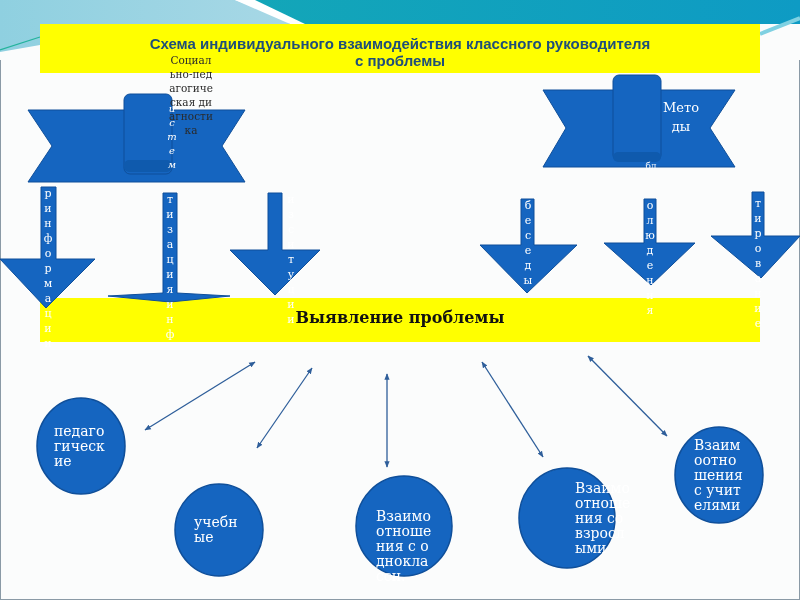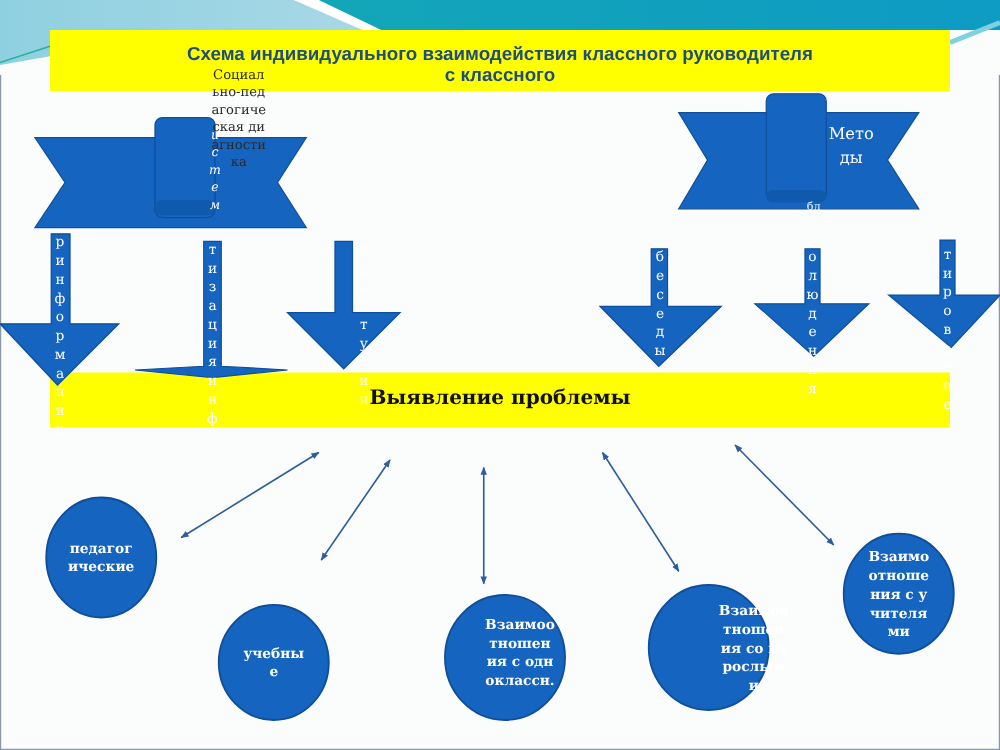--- a/index.html
+++ b/index.html
@@ -6,21 +6,21 @@
     body { width:800px; height:600px; position:relative; overflow:hidden; background:#fbfcfc; font-family:"Liberation Sans", sans-serif; }
     .frame { position:absolute; left:0; top:0; width:798px; height:598px; border:1px solid #8a9aa6; }
     .bg-top { position:absolute; left:0; top:0; width:800px; height:60px; }
     .title-box { position:absolute; left:40px; top:24px; width:720px; height:49px; background:#ffff00; }
     .title { position:absolute; left:40px; top:35px; width:720px; text-align:center; color:#1f4e79; font-size:15px; font-weight:bold; line-height:17px; font-family:"Liberation Sans", sans-serif; }
     .problems-band { position:absolute; left:40px; top:298px; width:720px; height:44px; background:#ffff00; }
     .problems-label { position:absolute; left:40px; top:308px; width:720px; text-align:center; font-family:"DejaVu Serif", serif; font-size:16px; font-weight:bold; color:#111; }
     svg.diagram { position:absolute; left:0; top:0; }
     .vtext { position:absolute; color:#fff; font-family:"DejaVu Serif", serif; font-size:11px; line-height:14.4px; text-align:center; word-break:break-all; }
     .ribbon-label { position:absolute; font-family:"DejaVu Serif", serif; text-align:center;margin-left:43px; }
-    .circle-text { position:absolute; color:#fff; font-family:"DejaVu Serif", serif; font-size:11px; line-height:15px; text-align:center; display:flex; align-items:center; justify-content:center;font-weight:bold; }
+    .circle-text { position:absolute; color:#fff; font-family:"DejaVu Serif", serif; font-size:14px; line-height:15px; text-align:left; display:flex; align-items:center; justify-content:center; }
   </style>
 </head>
 <body>
 
 <div class="frame"></div>
 
 <svg class="bg-top" width="800" height="60" viewBox="0 0 800 60">
   <defs>
     <linearGradient id="bgL" x1="0" y1="0" x2="1" y2="0">
       <stop offset="0" stop-color="#8fd0e0"></stop>
@@ -35,21 +35,21 @@
   <polygon points="0,0 235,0 300,24 40,24 40,45 0,52" fill="url(#bgL)"></polygon>
   <polygon points="250,0 800,0 800,24 760,24 290,24" fill="url(#bgR)"></polygon>
   <polygon points="235,0 255,0 305,24 290,24" fill="#ffffff"></polygon>
   <polyline points="0,50 40,37" stroke="#23b39c" stroke-width="1.2" fill="none"></polyline>
   <polyline points="760,34 800,18" stroke="#7fd1e2" stroke-width="4" fill="none"></polyline>
 </svg>
 
 <div class="title-box"></div>
 <div class="title">
   <div>Схема индивидуального взаимодействия классного руководителя</div>
-  <div>с классного</div>
+  <div>с проблемы</div>
 </div>
 
 <div class="problems-band"></div>
 
 <svg class="diagram" width="800" height="600" viewBox="0 0 800 600">
   <defs>
     <marker id="ah" viewBox="0 0 10 10" refX="9" refY="5" markerWidth="5" markerHeight="5" orient="auto-start-reverse">
       <path d="M0,1 L10,5 L0,9 z" fill="#2e5e9a"></path>
     </marker>
   </defs>
@@ -109,15 +109,15 @@
 <div class="vtext" style="left:164px; top:192px; width:12px; line-height:15px;">тиза ция инф</div>
 <div class="vtext" style="left:269px; top:192px; width:12px; line-height:15px;margin-left:16px;">изсит уции</div>
 <div class="vtext" style="left:522px; top:198px; width:12px; line-height:15px;">беседы</div>
 <div class="vtext" style="left:644px; top:198px; width:12px; line-height:15px;">олюдения</div>
 <div class="vtext" style="left:752px; top:196px; width:12px; line-height:15px;">тиров ание</div>
 
 <div class="problems-label">Выявление проблемы</div>
 
 <div class="circle-text" style="left:54px; top:410px; width:54px; height:72px; word-break:break-all;">педагогические</div>
 <div class="circle-text" style="left:194px; top:500px; width:50px; height:60px; word-break:break-all;">учебные</div>
-<div class="circle-text" style="left:376px; top:480px; width:56px; height:84px; word-break:break-all;margin-left:12px;">Взаимоотношения с одноклассн.</div>
+<div class="circle-text" style="left:376px; top:504px; width:56px; height:84px; word-break:break-all;">Взаимоотношения с одноклассн.</div>
 <div class="circle-text" style="left:539px; top:476px; width:56px; height:84px; word-break:break-all;margin-left:36px;">Взаимоотношения со взрослыми</div>
 <div class="circle-text" style="left:694px; top:433px; width:50px; height:84px; word-break:break-all;">Взаимоотношения с учителями</div>
 
 </body></html>

